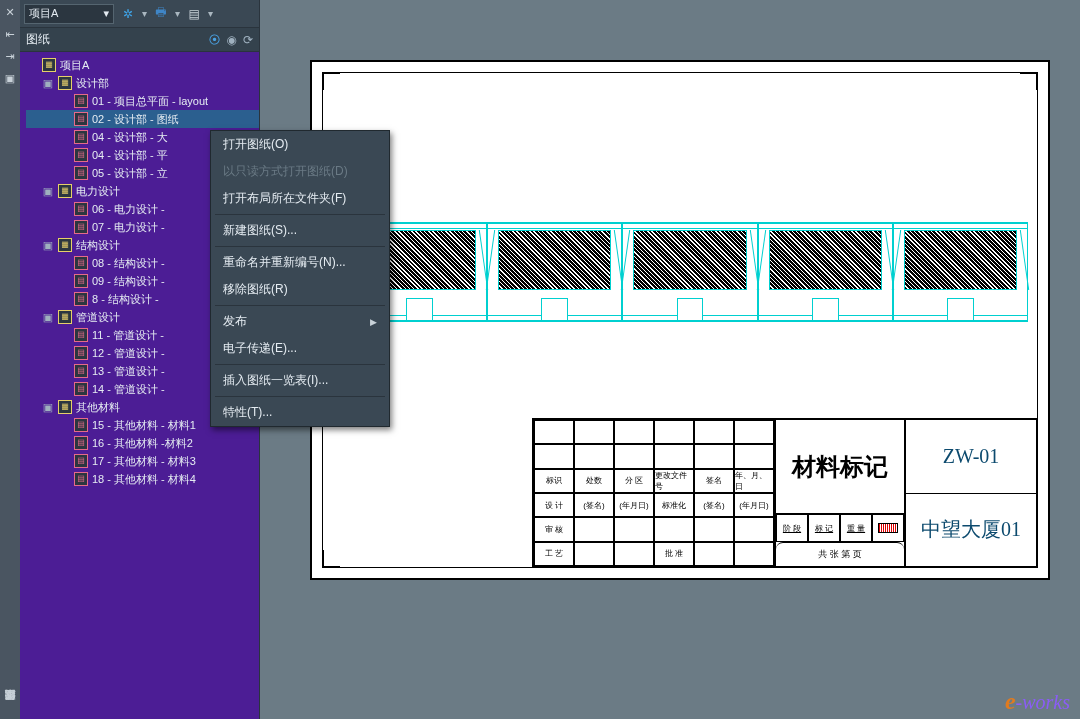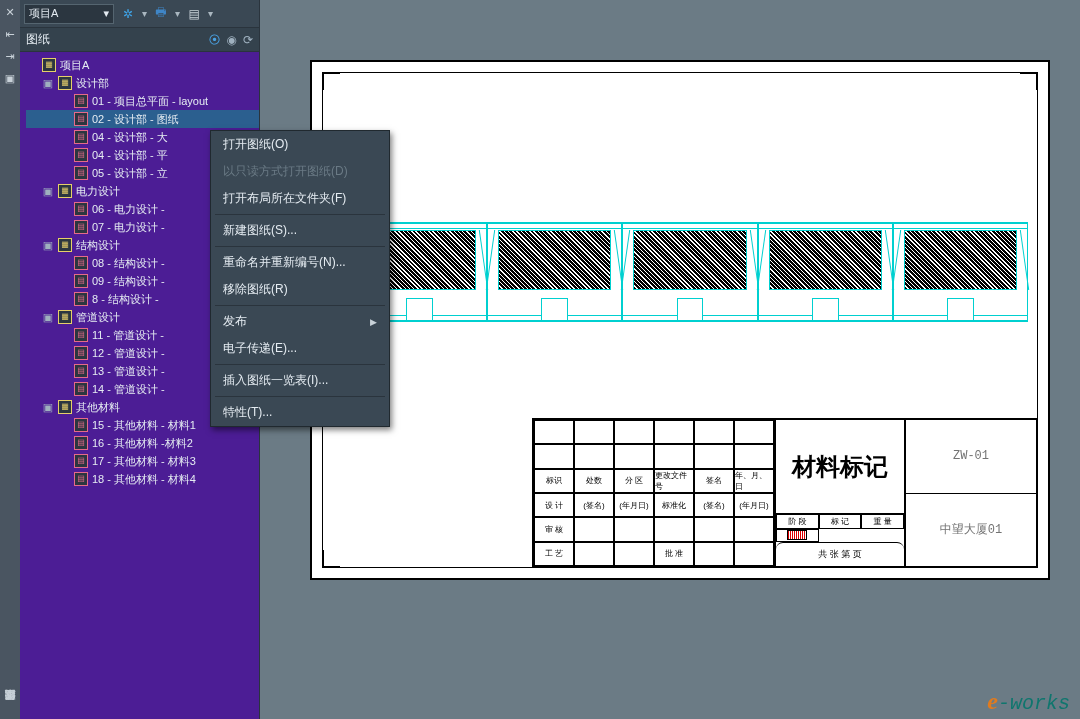--- a/index.html
+++ b/index.html
@@ -217,43 +217,44 @@
     flex: 1;
     display: flex; align-items: center; justify-content: center;
     font-size: 24px;
     font-weight: bold;
     font-family: "KaiTi","STKaiti",serif;
     border-bottom: 1px solid #000;
   }
   .tb-mid-row {
     height: 28px;
     display: grid;
-    grid-template-columns: repeat(3,1fr);
+    grid-template-columns: repeat(4,1fr);
     font-size: 8px;
+    text-decoration: underline;
   }
   .tb-mid-row div { border: 0.5px solid #000; display:flex; align-items:center; justify-content:center;}
   .tb-mid-row2 {
     height: 24px;
     border-top: 1px solid #000;
     display: flex; align-items: center; justify-content: center;
     font-size: 9px;
     border-radius: 7px;
   }
   .tb-right {
     flex: 1;
     display: flex; flex-direction: column;
     border-left: 2px solid #000;
   }
   .tb-right div {
     flex: 1;
     border-bottom: 1px solid #000;
     display: flex; align-items: center; justify-content: center;
-    color: #737373;
-    font-size: 12px;
-    font-family: Liberation Mono, monospace;
+    color: #0c4a6e;
+    font-size: 20px;
+    font-family: Liberation Serif, serif;
   }
   .tb-right div:last-child { border-bottom: none; }
   .red-hatch {
     width: 20px; height: 10px;
     background: repeating-linear-gradient(90deg,#d00,#d00 1px,#fff 1px,#fff 2px);
   }
 
   .frame-inner {
     position: absolute; top: 10px; left: 10px; right: 10px; bottom: 10px;
     border: 1px solid #000;
@@ -292,21 +293,21 @@
   .watermark {
     position: absolute;
     bottom: 4px; right: 10px;
     font-family: Georgia, serif;
     font-style: italic;
     font-size: 20px;
     color: #a55a12;
     z-index: 100;
   }
   .watermark .e { color: #e07b1f; font-weight: bold; font-size: 24px;}
-  .watermark .rest { color: #0f766e; font-family: Liberation Mono, monospace; }
+  .watermark .rest { color: #8b5cf6; }
 </style>
 </head>
 <body>
 
 <div class="app">
 
   <div class="leftstrip">
     <div class="ls-icon">✕</div>
     <div class="ls-icon">⇤</div>
     <div class="ls-icon">⇥</div>

